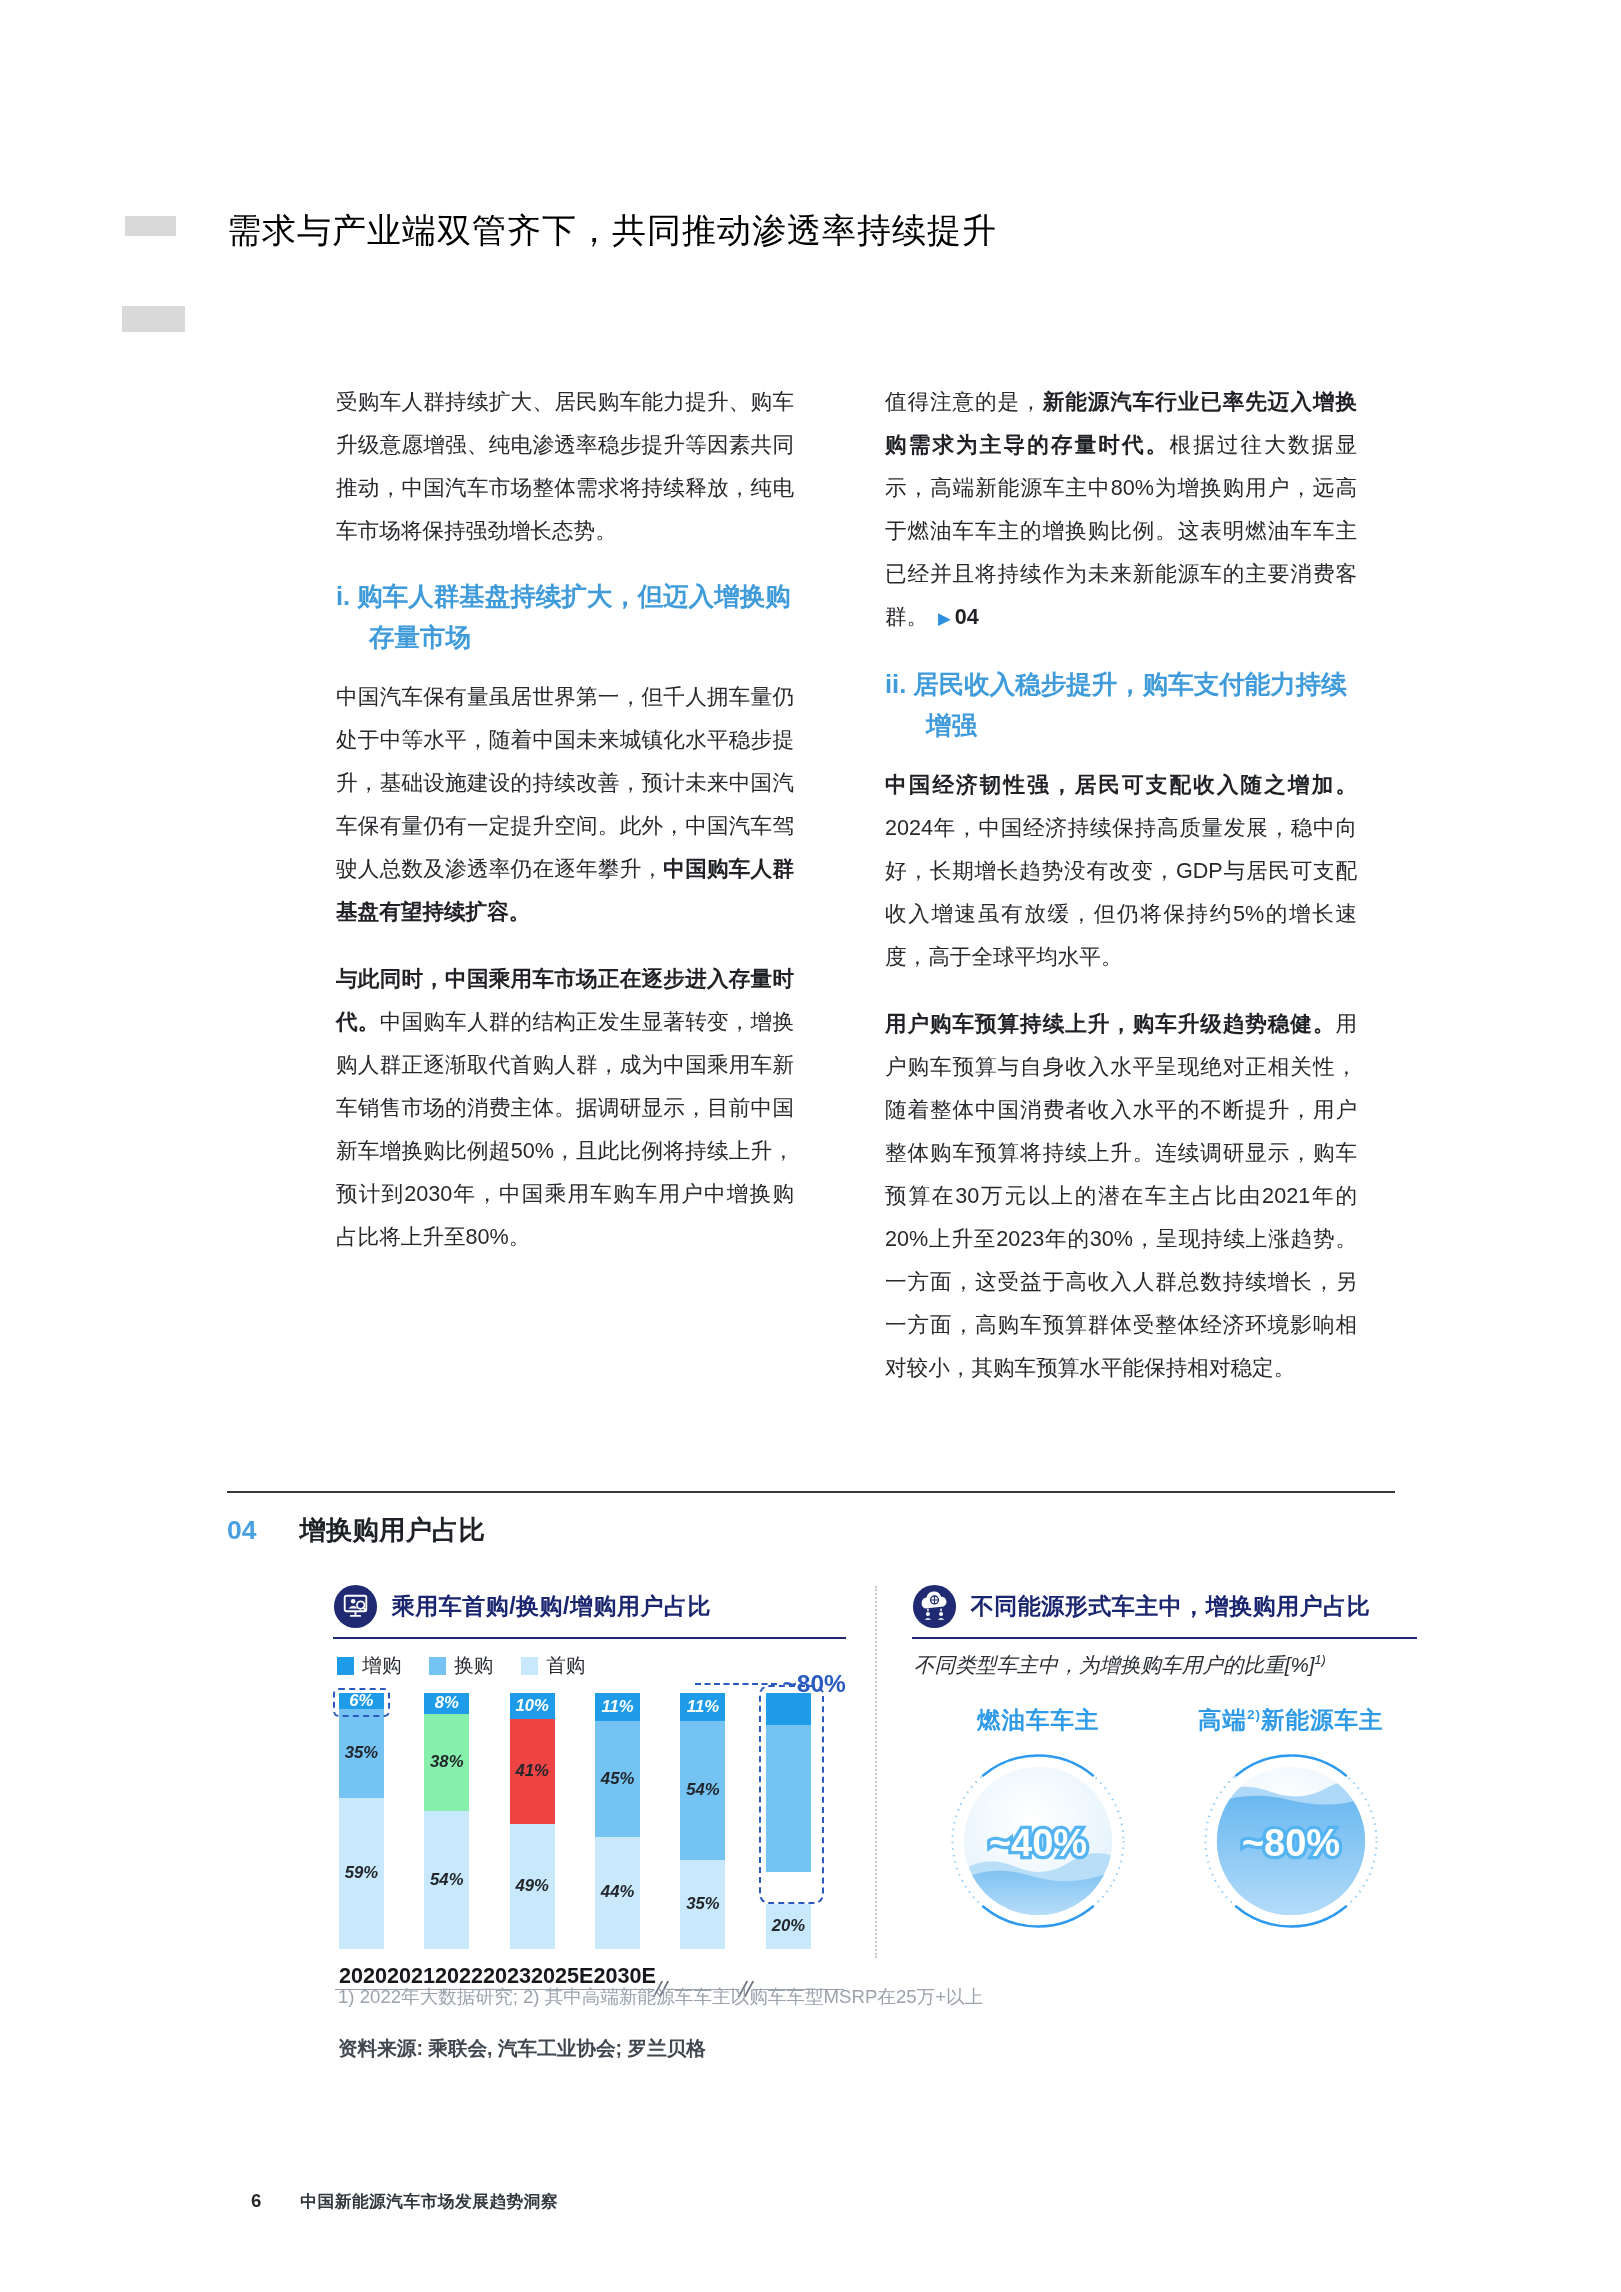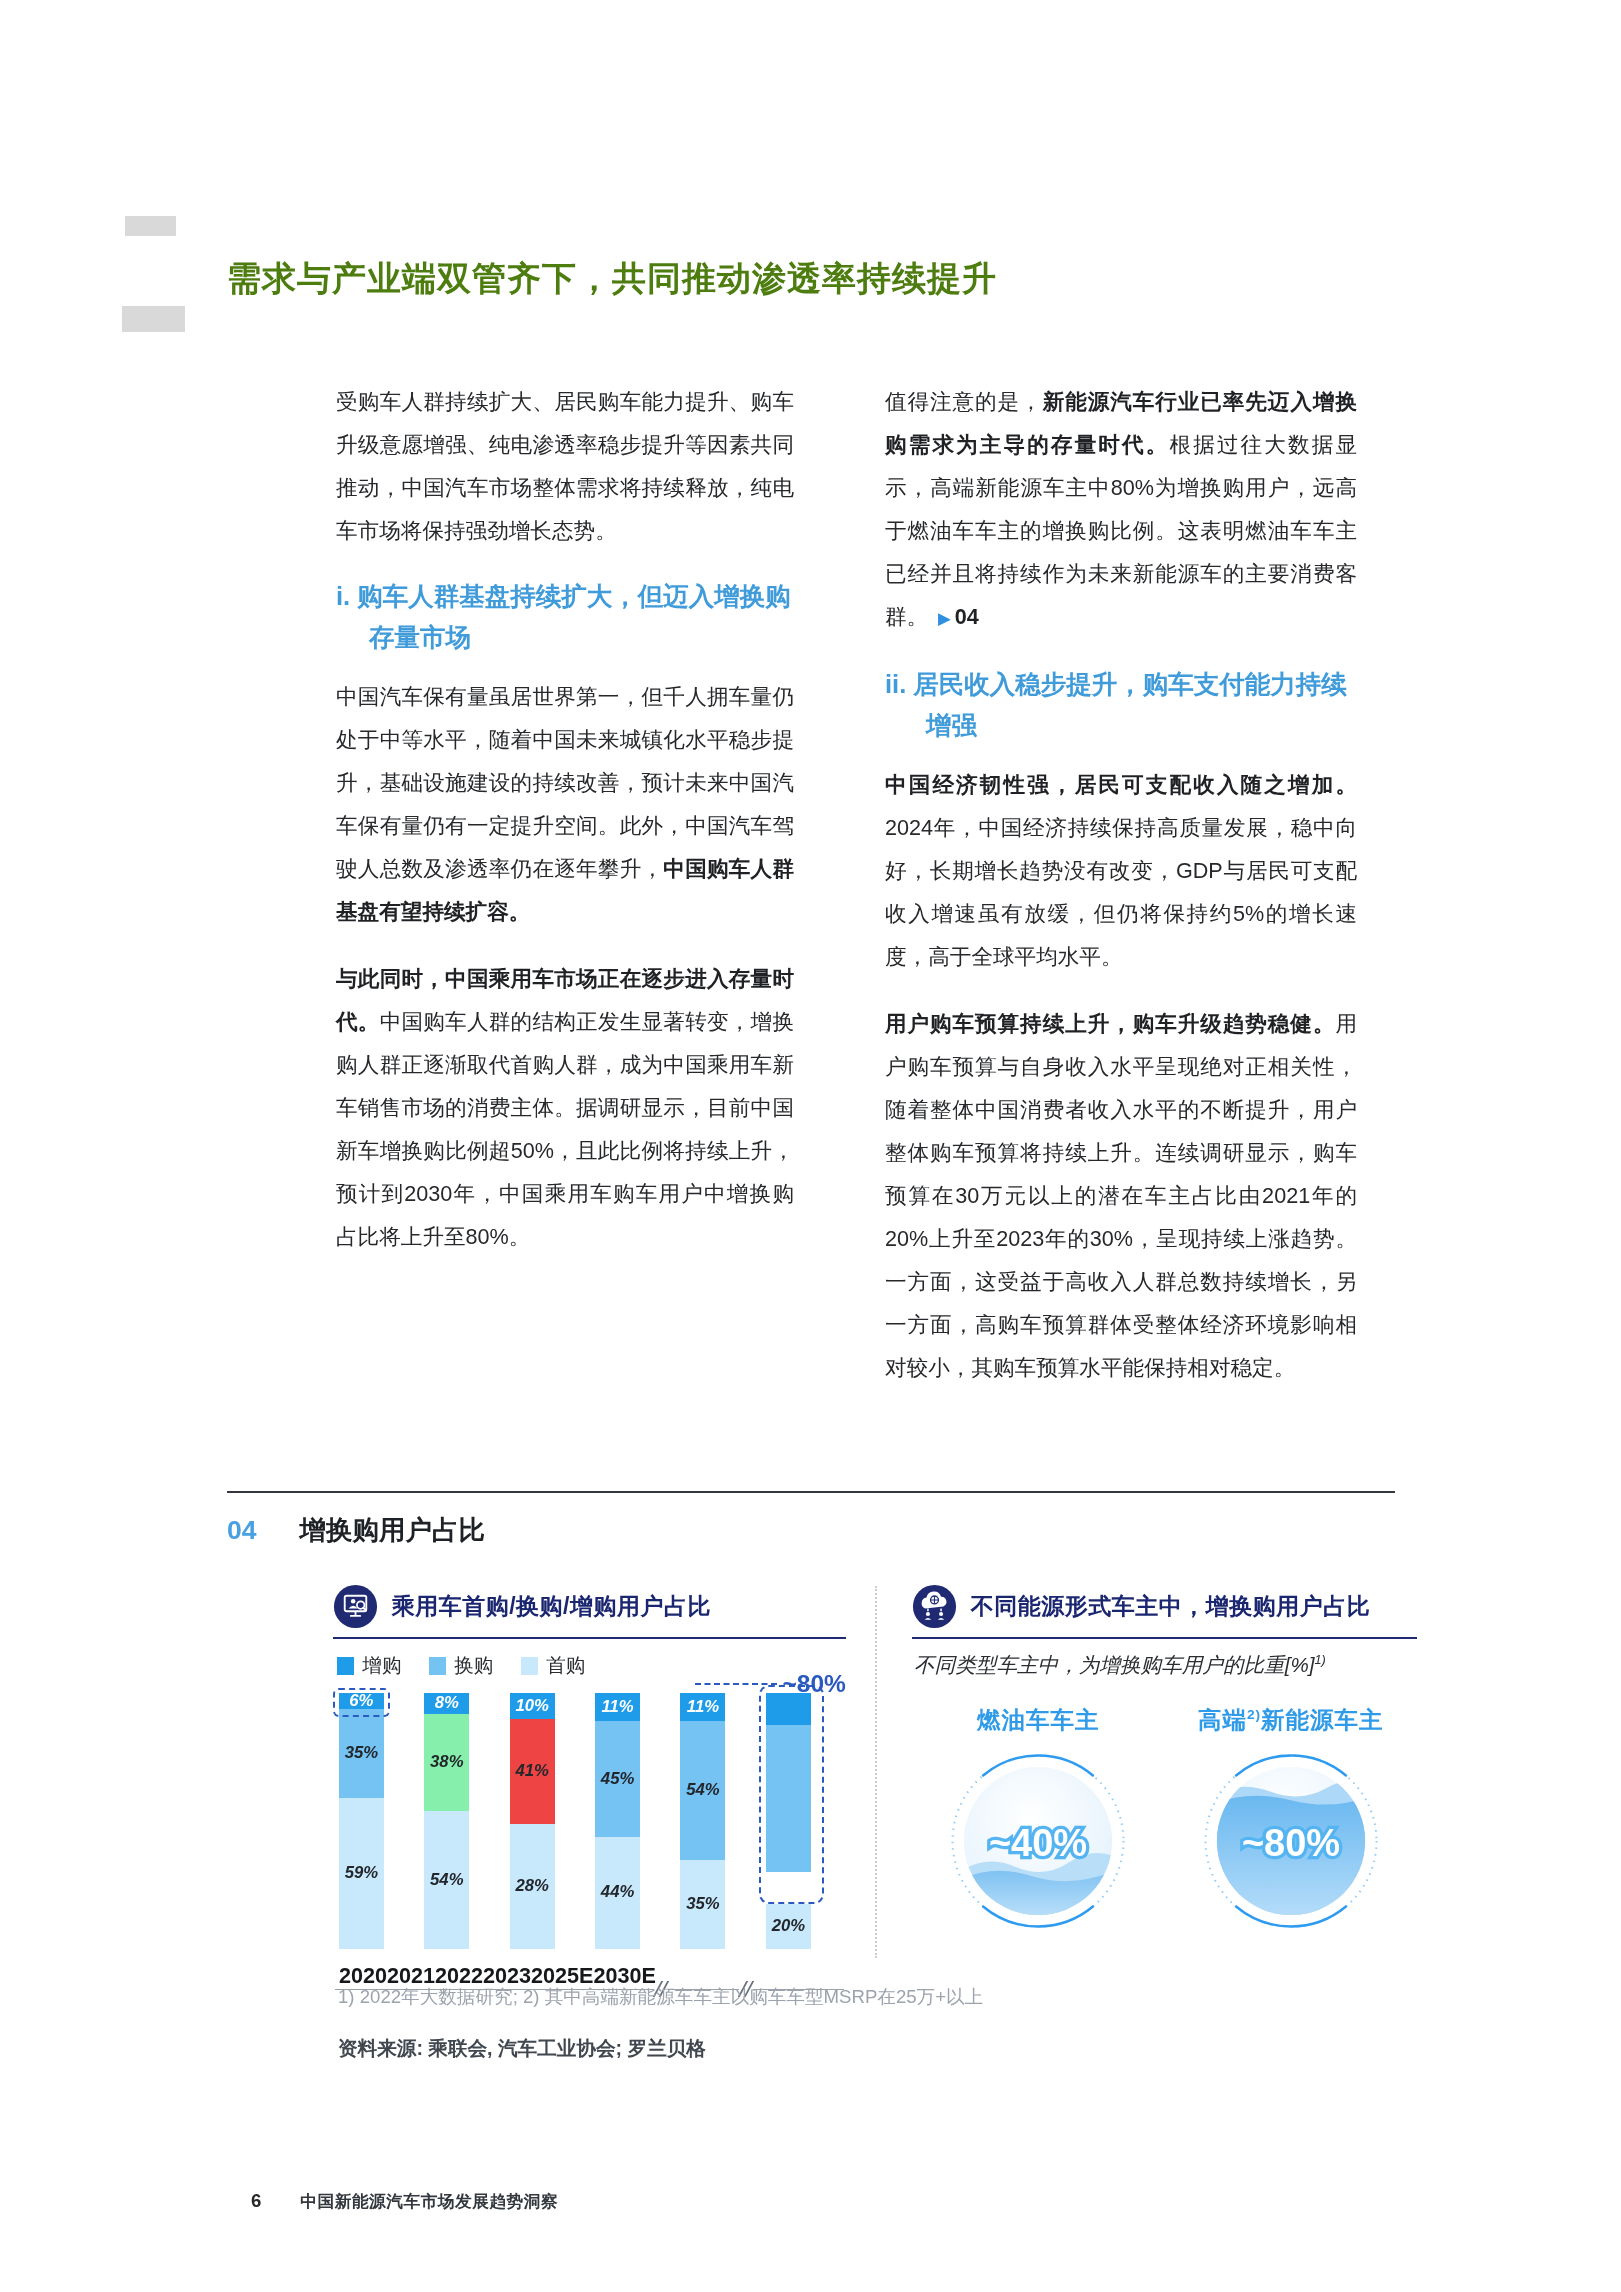--- a/index.html
+++ b/index.html
@@ -3,21 +3,21 @@
 <meta charset="utf-8">
 <style>
   html,body{margin:0;padding:0;background:#fff;}
   body{font-family:"Liberation Sans","DejaVu Sans",sans-serif;color:#26282B;}
   #page{position:relative;width:1621px;height:2293px;background:#fff;overflow:hidden;}
 
   .deco-bar{position:absolute;background:#D9D9D9;}
   #deco1{left:125px;top:216px;width:51px;height:19.6px;}
   #deco2{left:122px;top:306px;width:63px;height:25.5px;}
 
-  .page-title{position:absolute;left:227px;top:210px;width:882px;font-size:34px;line-height:41px;font-weight:700;color:#4d7c0f;letter-spacing:1px;margin-top:48px;}
+  .page-title{position:absolute;left:227px;top:210px;width:882px;font-size:34px;line-height:41px;font-weight:400;color:#000000;letter-spacing:1px;}
 
   .col{position:absolute;top:380px;font-size:21.6px;line-height:43px;text-align:justify;color:#26282B;}
   #col-left{left:336px;width:458px;}
   #col-right{left:885px;width:472px;}
   .col p{margin:0 0 23.5px 0;}
   .col b{font-weight:700;color:#1F2124;}
   h3.sec-a{margin:0 0 19.6px 0;font-size:27.4px;line-height:43px;font-weight:700;color:#17368F;text-align:left;}
   h4.sec-i{margin:23.5px 0 17.6px 0;font-size:25.5px;line-height:41px;font-weight:700;color:#3F9BD9;text-align:left;padding-left:33px;text-indent:-33px;}
   h4.sec-ii{margin:2px 0 17.6px 0;padding-left:41px;text-indent:-41px;}
   .ref{white-space:nowrap;color:#2F8FE0;font-weight:700;}
@@ -162,21 +162,21 @@
             </div>
           </div>
           <div class="bar-col">
             <div class="seg" style="height: 10%; background: rgb(30, 156, 233);">
               <span class="seg-label light">10%</span>
             </div>
             <div class="seg" style="height: 41%; background: #ef4444;">
               <span class="seg-label">41%</span>
             </div>
             <div class="seg" style="height: 49%; background: rgb(200, 232, 252);">
-              <span class="seg-label">28%</span>
+              <span class="seg-label">49%</span>
             </div>
           </div>
           <div class="bar-col">
             <div class="seg" style="height: 11%; background: rgb(30, 156, 233);">
               <span class="seg-label light">11%</span>
             </div>
             <div class="seg" style="height: 45%; background: rgb(116, 195, 243);">
               <span class="seg-label">45%</span>
             </div>
             <div class="seg" style="height: 44%; background: rgb(200, 232, 252);">

